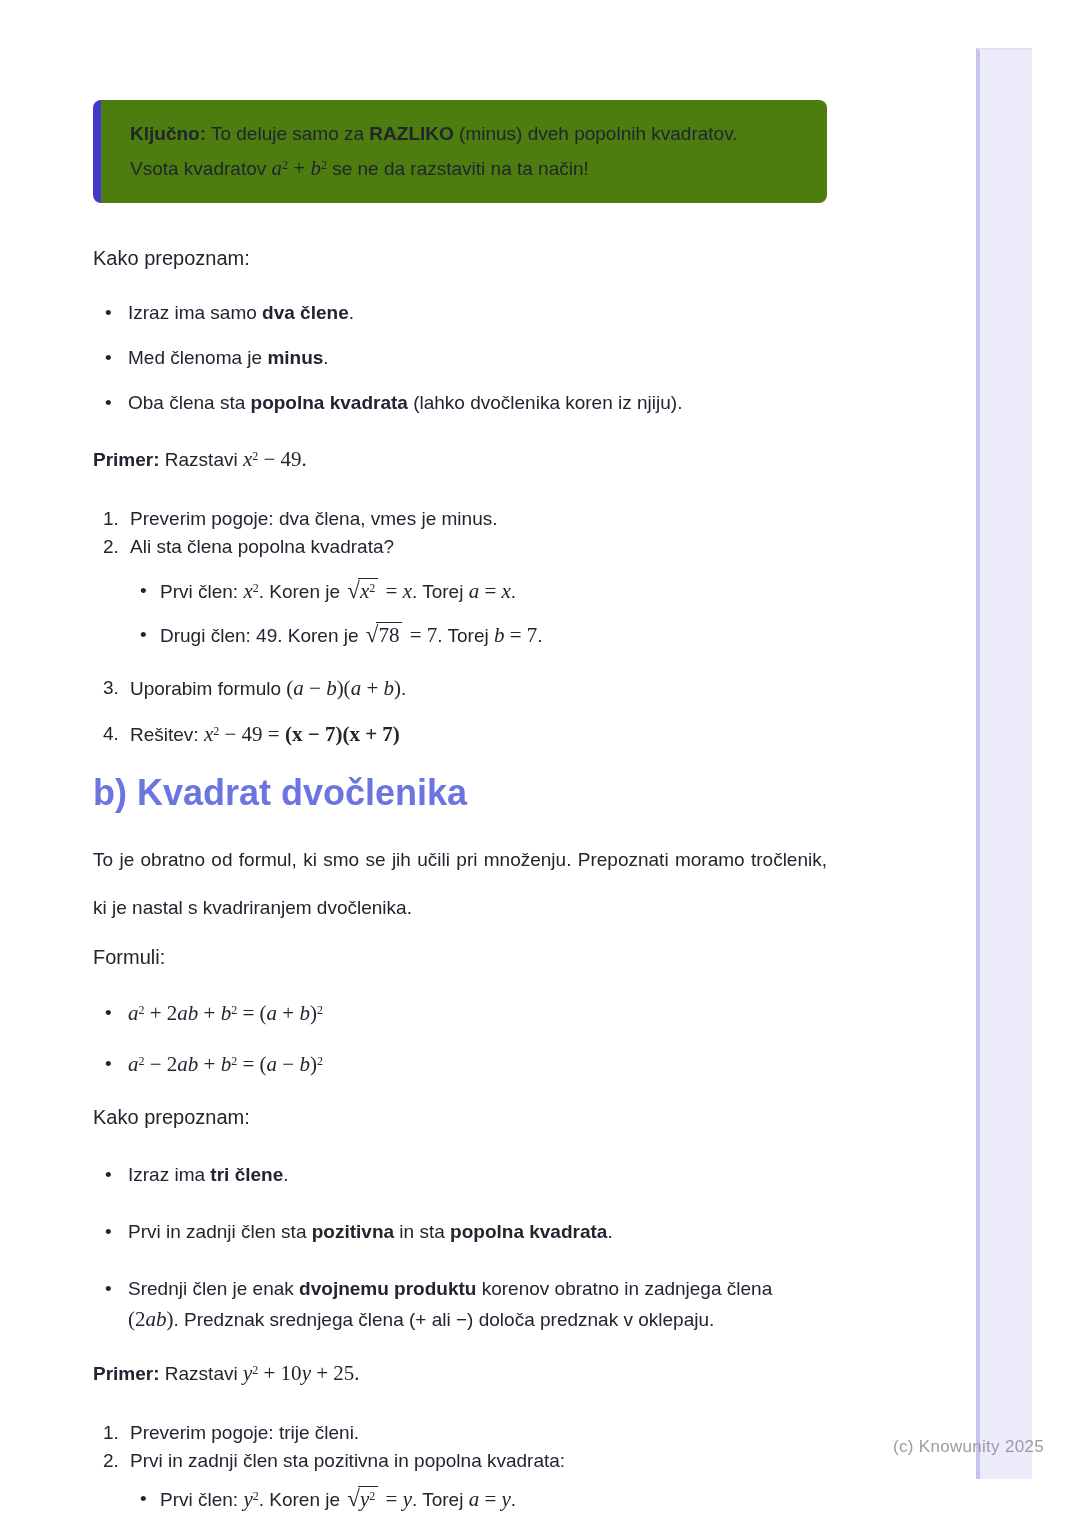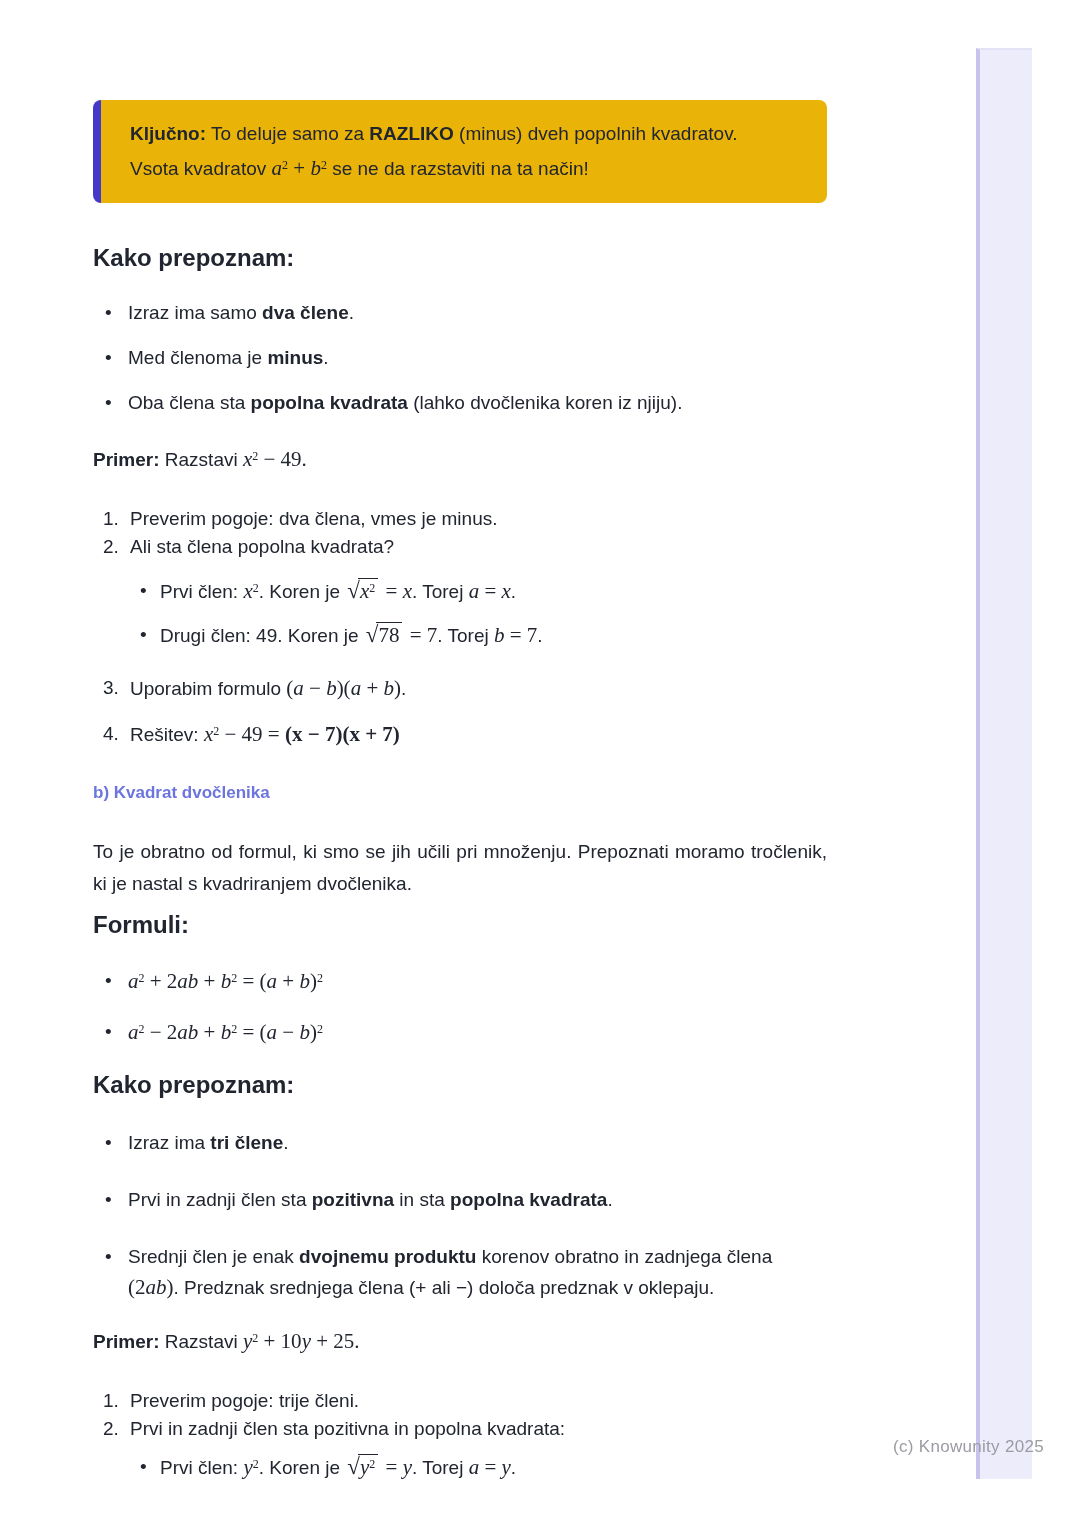--- a/index.html
+++ b/index.html
@@ -19,33 +19,33 @@
   .footer{
     position:absolute;left:893px;top:1437px;z-index:3;
     font-size:17px;color:#9B9BA4;letter-spacing:.3px;white-space:nowrap;
   }
   .content{
     position:absolute;left:93px;top:100px;width:734px;z-index:2;
     font-size:19px;line-height:28px;
   }
   
   .callout{
-    background:#eab308;border-left:8px solid #4438CB;border-radius:8px;
+    background:#4d7c0f;border-left:8px solid #4438CB;border-radius:8px;
     padding:16px 28px 17px 29px;box-sizing:border-box;
   }
   .callout-line{line-height:35px}
   
-  .h-bold{font-size:24px;font-weight:700;line-height:24px}
+  .h-bold{font-size:20px;font-weight:400;line-height:24px}
   #kako1{margin-top:43px}
   #formuli{margin-top:13px}
   #kako2{margin-top:24px}
   .h-blue{
-    margin-top:28px;font-size:17px;line-height:32px;font-weight:700;color:#6B74DF;
+    margin-top:28px;font-size:36px;line-height:32px;font-weight:700;color:#6B74DF;
   }
-  .para{margin-top:27px;line-height:32px;text-align:justify}
+  .para{margin-top:27px;line-height:48px;text-align:justify}
   .example{margin-top:27px;line-height:30px}
   #primer2{margin-top:23px}
   
   .blist{margin-top:29px}
   .blist .li{display:flex;line-height:28px;margin-top:17px}
   .blist .li:first-child{margin-top:0}
   #ul-form{margin-top:28px}
   #ul-form .li{line-height:32px;margin-top:18px}
   #ul-form .li:first-child{margin-top:0}
   #ul2{margin-top:30px}

